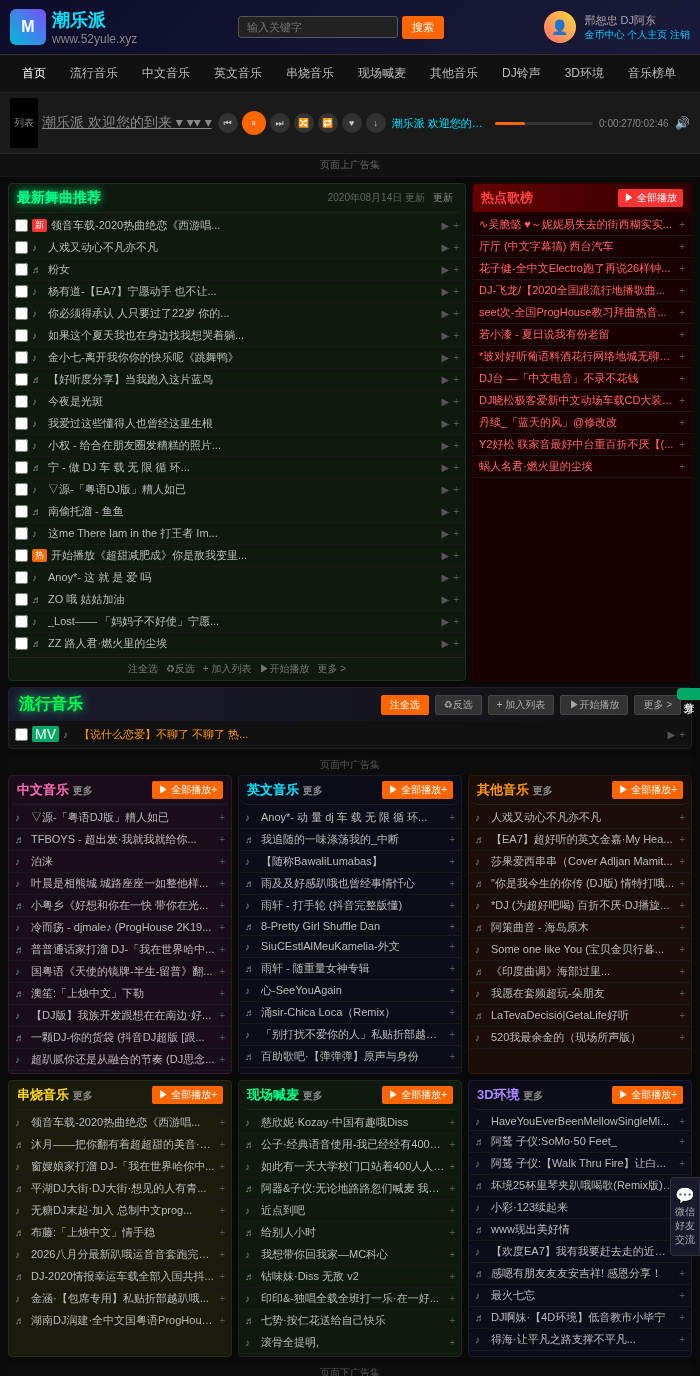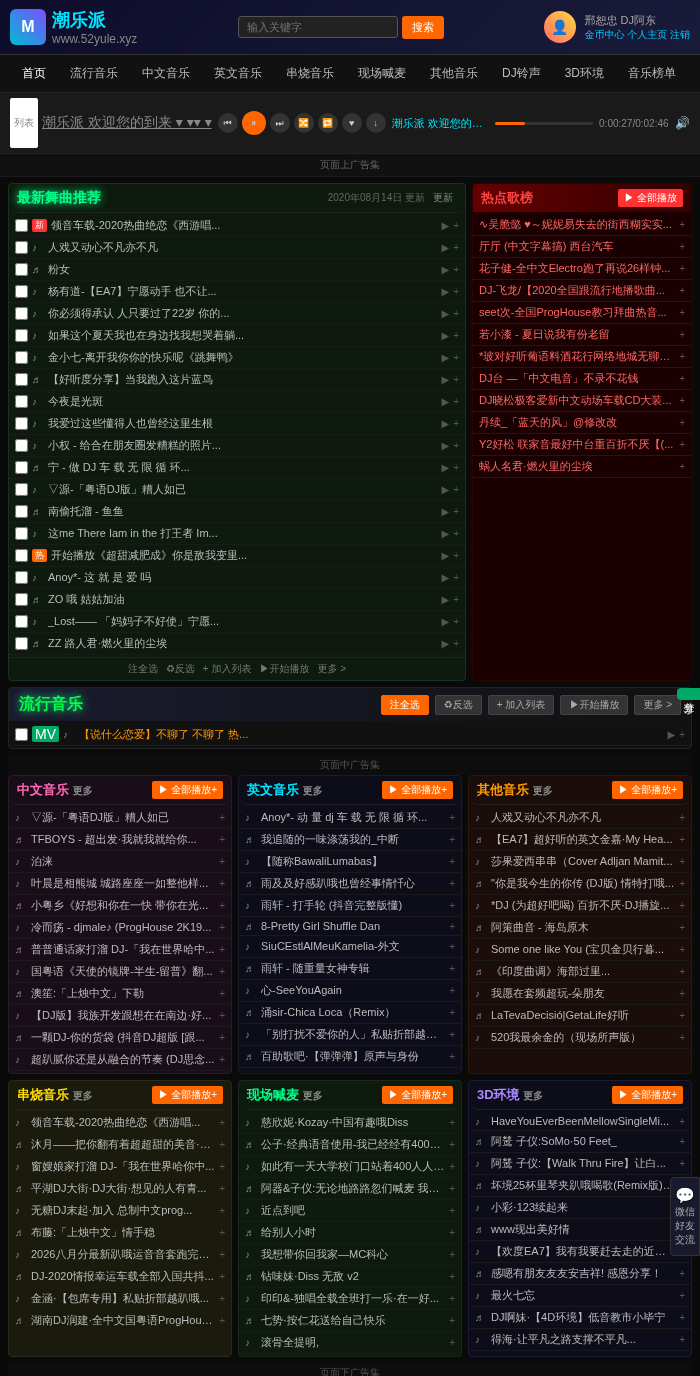--- a/index.html
+++ b/index.html
@@ -153,21 +153,21 @@
     .player-time {
       color: #888;
       font-size: 10px;
       min-width: 70px;
     }
     .vol-icon {
       color: #888;
       font-size: 12px;
     }
     .player-tag {
-      background: #ffffff;
+      background: #000000;
       border-radius: 2px;
       padding: 18px 4px;
       font-size: 10px;
       color: #888;
     }
 
     
     .ad-banner {
       background: #111;
       padding: 4px 10px;

